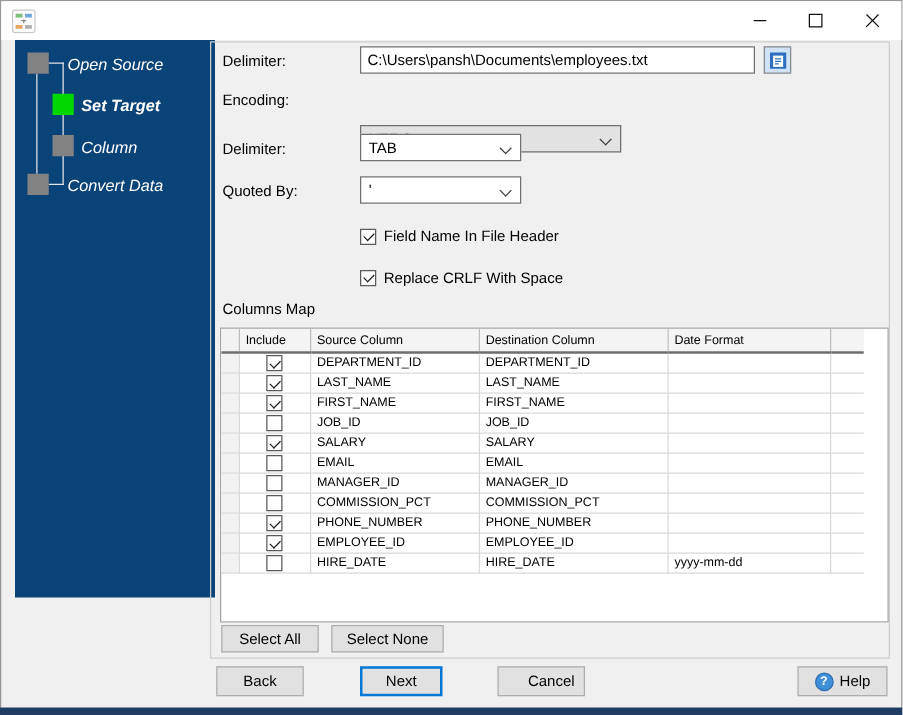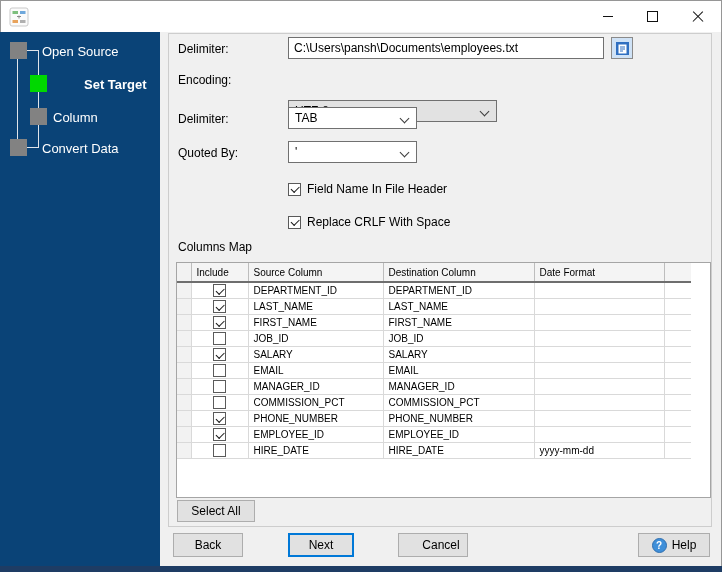--- a/index.html
+++ b/index.html
@@ -13,27 +13,27 @@
   .appicon{margin-left:8px;width:20px;height:20px;}
   .wctrl{position:absolute;right:1px;top:0;display:flex;}
   .wbtn{width:45px;height:31px;display:flex;align-items:center;justify-content:center;cursor:default;}
   .g-min{width:10px;height:1px;background:#111;}
   .g-max{width:9px;height:9px;border:1px solid #111;}
   .g-close{position:relative;width:12px;height:12px;}
   .g-close::before,.g-close::after{content:"";position:absolute;left:-1px;top:5px;width:14px;height:1.4px;background:#111;}
   .g-close::before{transform:rotate(45deg);}
   .g-close::after{transform:rotate(-45deg);}
   
-  .sidebar{position:absolute;left:0;top:32px;width:160px;height:534px;background:var(--sidebar-bg,#0a4377);}
+  .sidebar{position:absolute;left:12px;top:32px;width:160px;height:446px;background:var(--sidebar-bg,#0a4377);font-style:italic;}
   .bottomstrip{position:absolute;left:0;top:566px;width:722px;height:6px;background:var(--sidebar-bottom,#1e3c64);}
   .sline{position:absolute;background:#dfe4ea;}
   .step-square{position:absolute;width:17px;height:17px;background:#828282;}
   .step-square.active{background:var(--active-step,#00d800);}
   .step-label{position:absolute;color:#fff;font-size:13px;white-space:nowrap;}
-  .step-label.active{font-weight:bold;margin-left:31px;}
+  .step-label.active{font-weight:bold;}
   
   .panel{position:absolute;left:168px;top:33px;width:544px;height:494px;border:1px solid #cdcdcd;box-sizing:border-box;background:transparent;}
   .flabel{position:absolute;font-size:12px;color:#000;}
   .tinput{position:absolute;height:22px;border:1px solid #707070;background:#fff;font-size:12px;padding:0 5px;box-sizing:border-box;font-family:"Liberation Sans",sans-serif;color:#000;}
   .combo{position:absolute;height:22px;border:1px solid #707070;background:#fff;display:flex;align-items:center;padding:0 22px 0 6px;font-size:12px;box-sizing:border-box;}
   .combo.gray{background:#e2e2e2;}
   .chev{position:absolute;right:8px;top:7px;width:6px;height:6px;border-right:1.4px solid #3c3c3c;border-bottom:1.4px solid #3c3c3c;transform:rotate(45deg);}
   .browse{position:absolute;left:611px;top:37px;width:22px;height:22px;border:1px solid #8a8a8a;background:#cfe2f6;display:flex;align-items:center;justify-content:center;box-sizing:border-box;padding:0;}
   
   .cbrow{position:absolute;display:flex;align-items:center;gap:6px;font-size:12px;}
@@ -284,20 +284,21 @@
             <td>HIRE_DATE</td>
             <td>HIRE_DATE</td>
             <td>yyyy-mm-dd</td>
             <td class="fill"></td>
           </tr>
         </tbody>
     </table>
   </div>
 
   <button class="btn" style="left:177px;top:500px;width:78px;height:22px;">Select All</button>
+  <button class="btn" style="left:265px;top:500px;width:90px;height:22px;">Select None</button>
 
   <button class="btn" style="left:173px;top:533px;width:70px;height:24px;">Back</button>
   <button class="btn default" style="left:288px;top:533px;width:66px;height:24px;">Next</button>
   <button class="btn" style="left:398px;top:533px;width:70px;height:24px;padding-left:16px;">Cancel</button>
   <button class="btn" style="left:638px;top:533px;width:72px;height:24px;">
     <span class="helpicon">?</span>
     <span>Help</span>
   </button>
 
   <div class="bottomstrip"></div>

